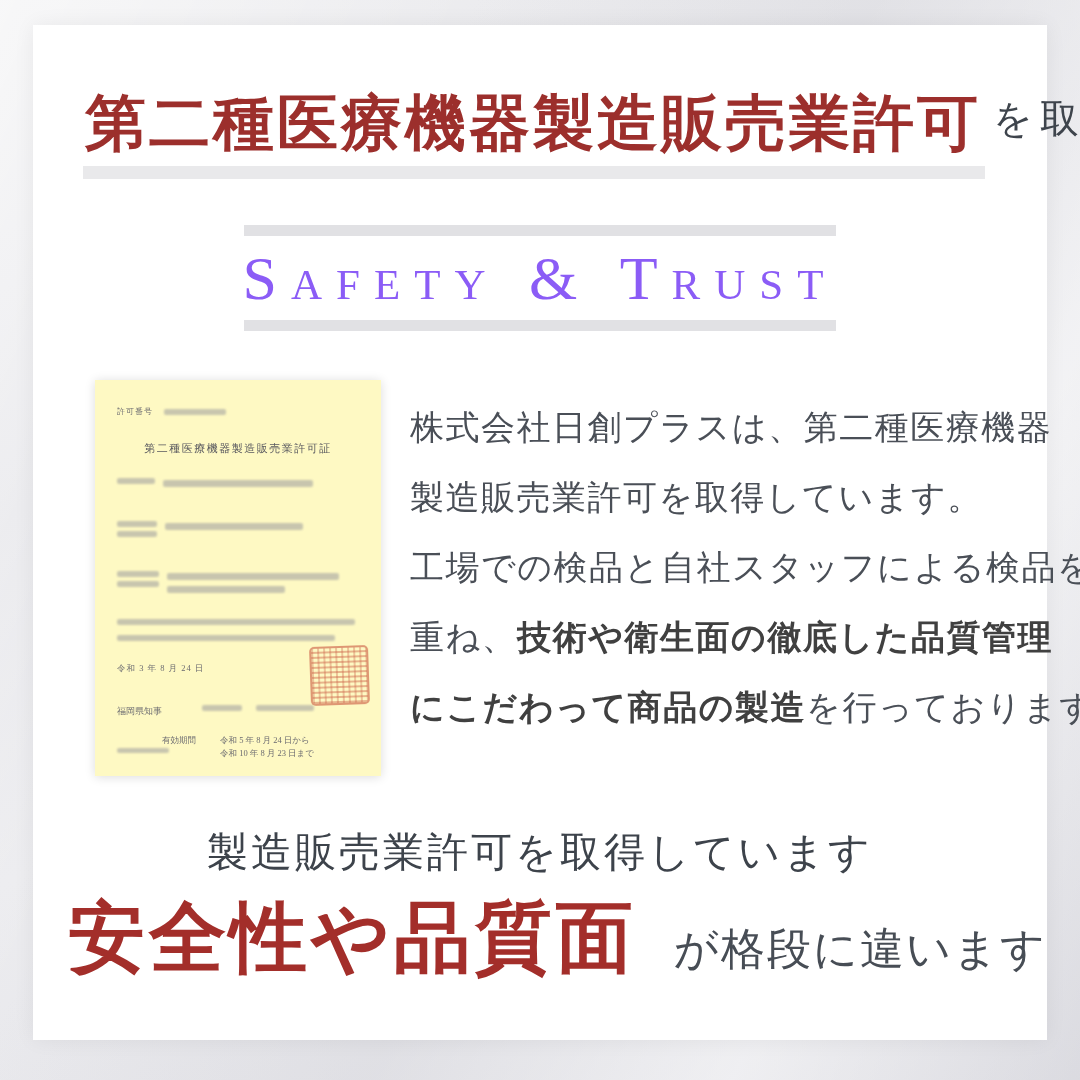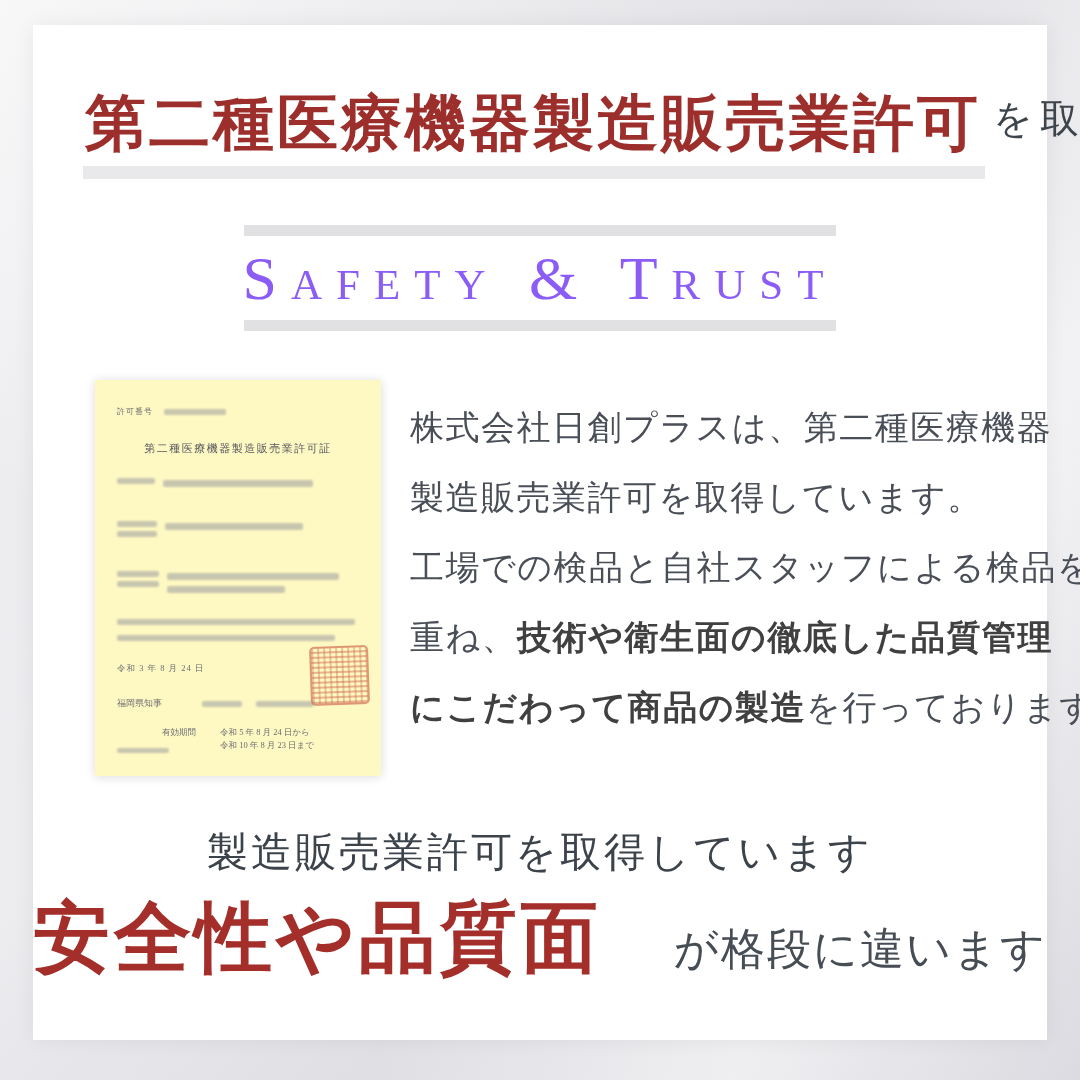--- a/index.html
+++ b/index.html
@@ -50,21 +50,21 @@
   .cert-inner{position:relative;width:100%;height:100%;padding:26px 22px;box-sizing:border-box;}
   .blurry{filter:blur(.5px);color:#6b6b70;}
   .redact{display:inline-block;height:6px;background:#93939a;opacity:.5;filter:blur(1.2px);border-radius:2px;vertical-align:middle;}
   .cert-permit{font-size:8px;letter-spacing:1px;}
   .cert-title{margin-top:24px;text-align:center;font-size:11px;letter-spacing:1.5px;color:#58585e;filter:blur(.4px);}
   .cert-row{margin-top:22px;display:flex;align-items:flex-start;gap:8px;}
   .cert-label{display:flex;flex-direction:column;gap:4px;flex:0 0 auto;}
   .cert-content{display:flex;flex-direction:column;gap:6px;padding-top:2px;}
   .cert-par{margin-top:26px;display:flex;flex-direction:column;gap:10px;}
   .cert-date{margin-top:22px;font-size:8.5px;letter-spacing:1px;}
-  .cert-issuer{margin-top:22px;display:flex;align-items:center;gap:14px;font-size:9px;}
+  .cert-issuer{margin-top:30px;display:flex;align-items:flex-start;gap:14px;font-size:9px;}
   .cert-validity{margin-top:16px;display:flex;justify-content:center;gap:24px;font-size:8.5px;line-height:13px;}
   .cert-code{position:absolute;left:22px;bottom:18px;}
   .seal{
     position:absolute;right:12px;top:266px;width:55px;height:55px;
     border:2.5px solid rgba(205,98,72,.65);border-radius:5px;
     transform:rotate(-2deg);filter:blur(.4px);
     background:
       repeating-linear-gradient(0deg, rgba(205,98,72,.45) 0 2px, rgba(255,255,255,0) 2px 5px),
       repeating-linear-gradient(90deg, rgba(205,98,72,.35) 0 2px, rgba(255,255,255,0) 2px 6px);
     background-clip:padding-box;
@@ -78,21 +78,21 @@
   .paragraph b{color:#404040;font-weight:700;}
 
   
   .footer-line1{
     position:absolute;left:0;top:800px;width:100%;text-align:center;
     font-family:"Liberation Serif","DejaVu Serif",serif;
     font-size:41px;letter-spacing:3px;color:#3d434b;white-space:nowrap;
   }
   .footer-line2{
     position:absolute;left:0;top:862px;width:100%;
-    display:flex;justify-content:space-between;align-items:baseline;white-space:nowrap;
+    display:flex;justify-content:flex-end;align-items:baseline;white-space:nowrap;gap:37px;
   }
   .footer-line2 .highlight{
     font-family:"Liberation Serif","DejaVu Serif",serif;
     font-size:77px;font-weight:700;letter-spacing:4px;color:#a32e2a;
   }
   .footer-line2 .suffix{
     font-family:Liberation Serif, serif;
     font-size:44px;letter-spacing:2px;color:#474d55;margin-left:0;
   }
 </style>

